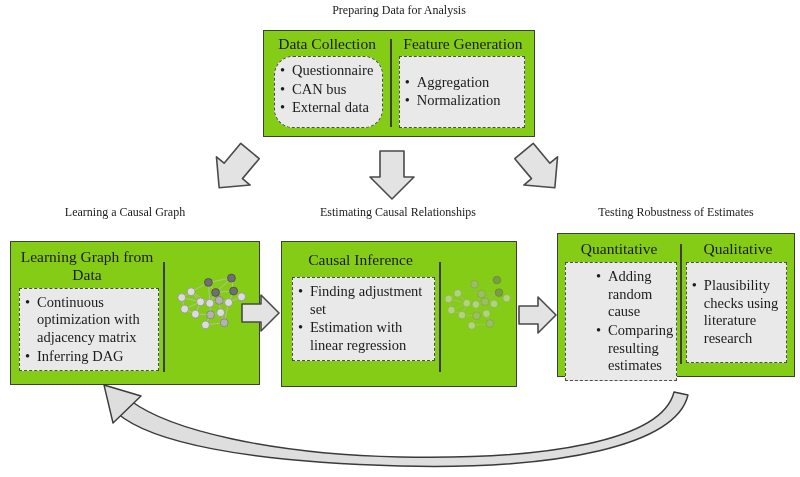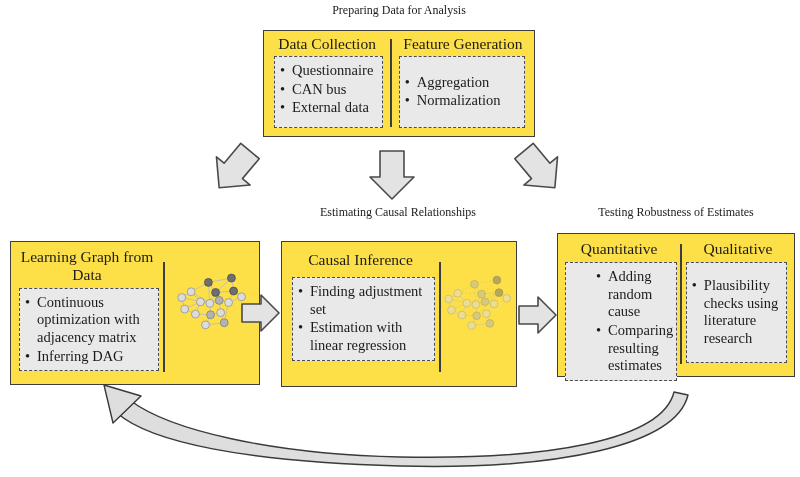--- a/index.html
+++ b/index.html
@@ -1,21 +1,21 @@
 <!DOCTYPE html>
 <html><head>
 <meta charset="utf-8">
 <style>
   html,body{margin:0;padding:0;background:#ffffff;}
   .canvas{
     position:relative;width:800px;height:477px;background:#ffffff;
     font-family:"Liberation Serif","DejaVu Serif",serif;color:#1b1b1b;overflow:hidden;
   }
   .sec-title{position:absolute;font-size:12px;text-align:center;white-space:nowrap;}
-  .box{position:absolute;border:1.6px solid #3d3d3d;background:#fde047;display:flex;box-sizing:border-box;}
+  .box{position:absolute;border:1.6px solid #3d3d3d;background:#84cc16;display:flex;box-sizing:border-box;}
   .vdiv{width:1.6px;background:#3d3d3d;flex:0 0 1.6px;}
   .col{display:flex;flex-direction:column;box-sizing:border-box;}
   .heading{text-align:center;font-size:15.5px;line-height:1.15;padding:4px 2px 2px;}
   .panel{border:1.3px dashed #4c4c4c;background:#e9e9e9;font-size:14.5px;box-sizing:border-box;padding:4px 3px 4px 2px;}
   .panel ul{list-style:none;margin:0;padding:0;}
   .panel li{position:relative;padding-left:15px;line-height:1.22;margin:1px 0;}
   .panel li::before{content:"\2022";position:absolute;left:3px;}
   .center-v{display:flex;flex-direction:column;justify-content:center;}
   .graphcol{flex:1;display:flex;align-items:center;justify-content:center;}
   svg.overlay{position:absolute;left:0;top:0;pointer-events:none;}
@@ -31,40 +31,41 @@
 </head>
 <body>
 
 <div class="canvas">
 
   <div class="sec-title" style="left:263px;top:3px;width:272px;">Preparing Data for Analysis</div>
 
   <div class="box" style="left:263px;top:30px;width:272px;height:107px;">
     <div class="col" style="flex:0.94;">
       <div class="heading">Data Collection</div>
-      <div class="panel" style="margin:1px 7px 8px 10px;flex:1;">
+      <div class="panel" style="margin:1px 7px 8px 10px;flex:1;border-radius:19px;">
         <ul>
           <li>Questionnaire</li>
           <li>CAN bus</li>
           <li>External data</li>
         </ul>
       </div>
     </div>
     <div class="vdiv" style="margin:8px 0 9px;"></div>
     <div class="col" style="flex:1.06;">
       <div class="heading">Feature Generation</div>
       <div class="panel center-v" style="margin:1px 9px 8px 7px;flex:1;">
         <ul>
           <li>Aggregation</li>
           <li>Normalization</li>
         </ul>
       </div>
     </div>
   </div>
 
+  <div class="sec-title" style="left:10px;top:205px;width:230px;">Learning a Causal Graph</div>
   <div class="sec-title" style="left:270px;top:205px;width:256px;">Estimating Causal Relationships</div>
   <div class="sec-title" style="left:548px;top:205px;width:256px;">Testing Robustness of Estimates</div>
 
   <div class="box" style="left:10px;top:241px;width:250px;height:144px;">
     <div class="col" style="flex:0 0 152px;">
       <div class="heading" style="padding-top:6px;">Learning Graph from Data</div>
       <div class="panel" style="margin:2px 4px 0 8px;">
         <ul>
           <li>Continuous optimization with adjacency matrix</li>
           <li>Inferring DAG</li>

